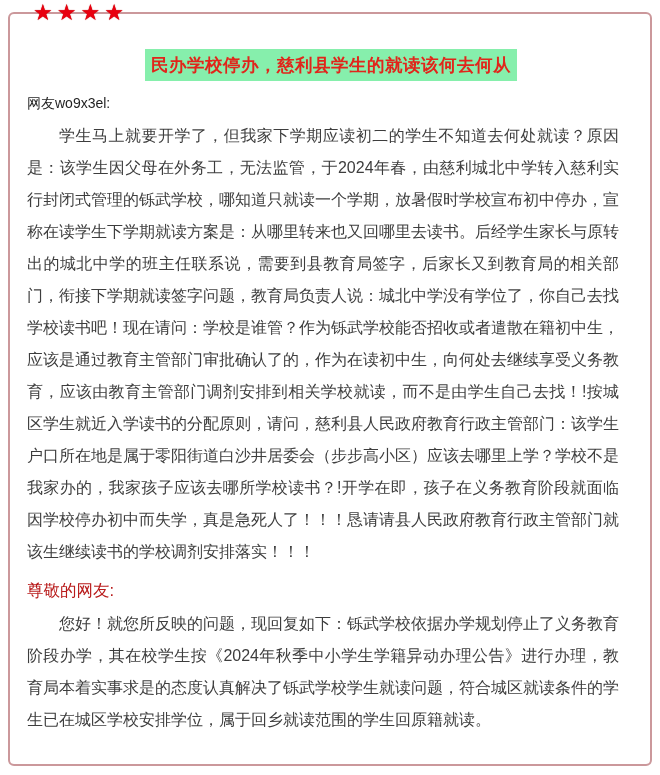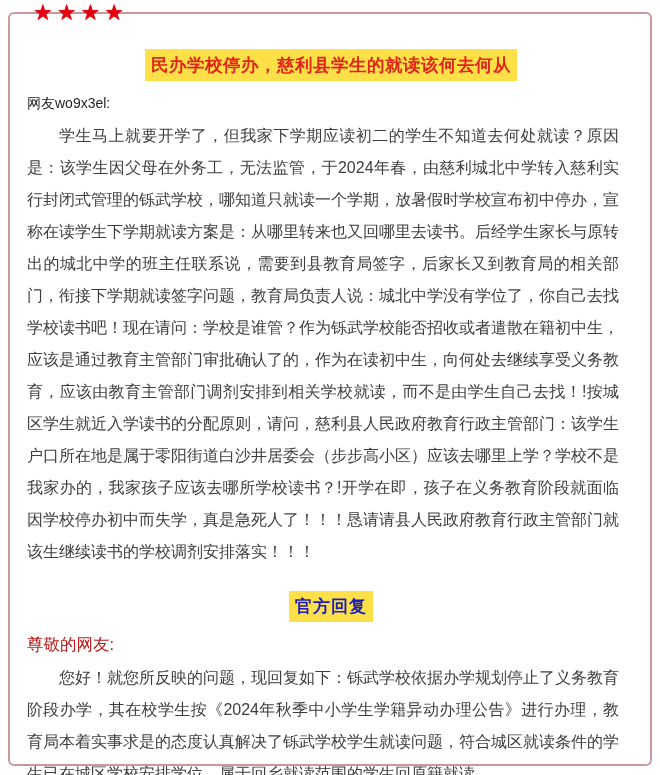--- a/index.html
+++ b/index.html
@@ -45,21 +45,21 @@
     z-index: 1;
     padding: 42px 25px 0 27px;
     box-sizing: border-box;
   }
   .title-row {
     text-align: center;
     margin: 0;
   }
   .hl {
     display: inline-block;
-    background: #fde047;
+    background: #86efac;
     padding: 4px 6px 4px 6px;
   }
   .title-text {
     color: #e1251b;
     font-size: 17.5px;
     font-weight: bold;
     letter-spacing: 0.5px;
   }
   .netizen {
     margin-top: 10px;
@@ -103,20 +103,19 @@
   <div class="stars"><span>★</span><span>★</span><span>★</span><span>★</span></div>
 
   <div class="content">
 
     <h1 class="title-row"><span class="hl title-text">民办学校停办，慈利县学生的就读该何去何从</span></h1>
 
     <div class="netizen">网友wo9x3el:</div>
 
     <p class="body-text">学生马上就要开学了，但我家下学期应读初二的学生不知道去何处就读？原因是：该学生因父母在外务工，无法监管，于2024年春，由慈利城北中学转入慈利实行封闭式管理的铄武学校，哪知道只就读一个学期，放暑假时学校宣布初中停办，宣称在读学生下学期就读方案是：从哪里转来也又回哪里去读书。后经学生家长与原转出的城北中学的班主任联系说，需要到县教育局签字，后家长又到教育局的相关部门，衔接下学期就读签字问题，教育局负责人说：城北中学没有学位了，你自己去找学校读书吧！现在请问：学校是谁管？作为铄武学校能否招收或者遣散在籍初中生，应该是通过教育主管部门审批确认了的，作为在读初中生，向何处去继续享受义务教育，应该由教育主管部门调剂安排到相关学校就读，而不是由学生自己去找！!按城区学生就近入学读书的分配原则，请问，慈利县人民政府教育行政主管部门：该学生户口所在地是属于零阳街道白沙井居委会（步步高小区）应该去哪里上学？学校不是我家办的，我家孩子应该去哪所学校读书？!开学在即，孩子在义务教育阶段就面临因学校停办初中而失学，真是急死人了！！！恳请请县人民政府教育行政主管部门就该生继续读书的学校调剂安排落实！！！</p>
 
-    <h2 class="reply-heading"><span class="hl reply-heading-text">官方回复</span></h2>
 
     <div class="salutation">尊敬的网友:</div>
 
     <p class="body-text">您好！就您所反映的问题，现回复如下：铄武学校依据办学规划停止了义务教育阶段办学，其在校学生按《2024年秋季中小学生学籍异动办理公告》进行办理，教育局本着实事求是的态度认真解决了铄武学校学生就读问题，符合城区就读条件的学生已在城区学校安排学位，属于回乡就读范围的学生回原籍就读。</p>
 
   </div>
 </div>
 
 </body></html>

